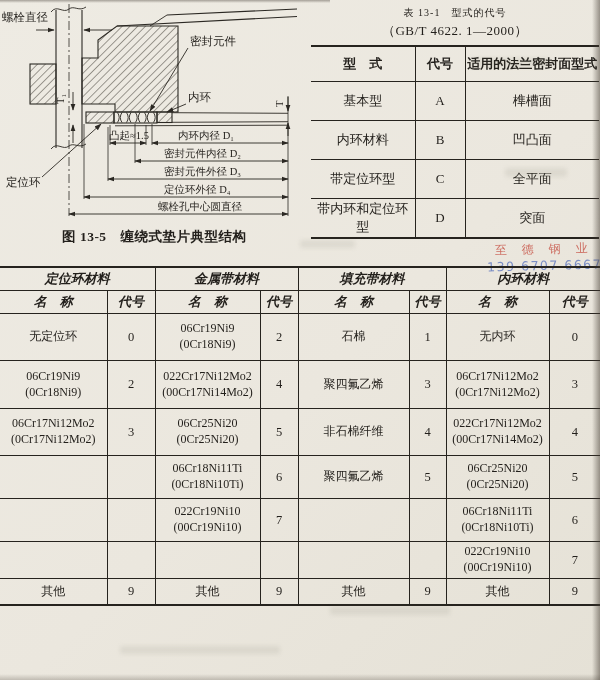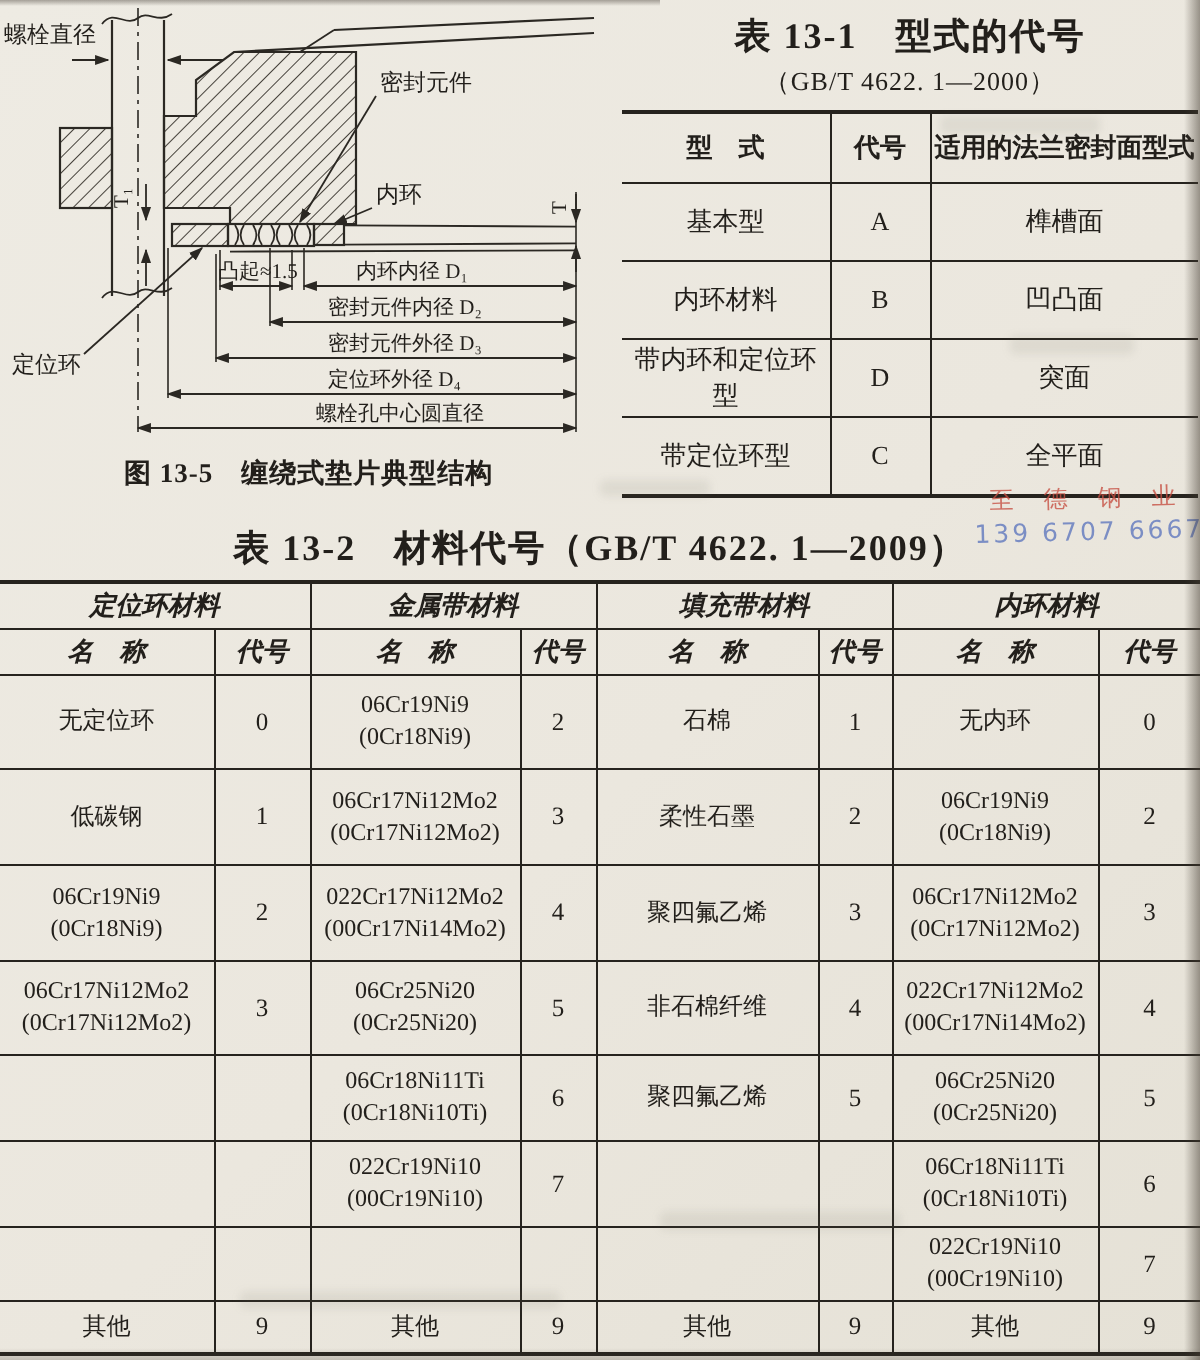--- a/index.html
+++ b/index.html
@@ -9,21 +9,21 @@
     font-family:"Liberation Serif","DejaVu Serif",serif;color:#221f1b;
   }
   
   .diagram{position:absolute;left:0;top:0;}
   .diagram text{font-family:"Liberation Serif","DejaVu Serif",serif;fill:#221f1b;}
   .dlab{font-size:11.5px;}
   .ddim{font-size:10.5px;}
   .dcap{font-size:13.5px;font-weight:bold;letter-spacing:.5px;}
   
   .t1-block{position:absolute;left:311px;top:6px;width:288px;}
-  .tbl-title{text-align:center;font-weight:bold;font-size:18px;letter-spacing:1px;}
+  .tbl-title{text-align:center;font-weight:normal;font-size:10px;letter-spacing:1px;}
   .t1-sub{text-align:center;font-size:13px;margin-top:2px;letter-spacing:.5px;}
   table{border-collapse:collapse;table-layout:fixed;width:100%;
         border-top:2.2px solid #26231e;border-bottom:2.2px solid #26231e;}
   th,td{border-bottom:1px solid #26231e;text-align:center;vertical-align:middle;
         padding:0 1px;font-weight:normal;overflow:hidden;}
   th+th,td+td{border-left:1px solid #26231e;}
   table.t1{margin-top:5px;}
   .t1 th{height:34px;font-size:13px;font-weight:bold;}
   .t1 td{height:38px;font-size:13px;margin-top:33px;}
   
@@ -164,40 +164,39 @@
         <td>基本型</td>
         <td>A</td>
         <td>榫槽面</td>
       </tr>
       <tr>
         <td>内环材料</td>
         <td>B</td>
         <td>凹凸面</td>
       </tr>
       <tr>
+        <td>带定位环型</td>
+        <td>C</td>
+        <td>全平面</td>
+      </tr>
+      <tr>
         <td>带内环和定位环型</td>
         <td>D</td>
         <td>突面</td>
-      </tr>
-      <tr>
-        <td>带定位环型</td>
-        <td>C</td>
-        <td>全平面</td>
       </tr>
     </tbody>
       </table>
   </div>
 
   <div class="wm">
     <div class="wm-name">至 德 钢 业</div>
     <div class="wm-phone">139 6707 6667</div>
   </div>
 
   <div class="t2-block">
-    <div class="tbl-title">表 13-2　材料代号（GB/T 4622. 1—2009）</div>
     <table class="t2">
       <colgroup>
         <col style="width:107px">
           <col style="width:48px">
           <col style="width:105px">
           <col style="width:38px">
         <col style="width:111px">
           <col style="width:37px">
           <col style="width:103px">
           <col style="width:51px">
@@ -224,32 +223,20 @@
         <td class="cd">0</td>
         <td class="nm">06Cr19Ni9
 (0Cr18Ni9)</td>
         <td class="cd">2</td>
         <td class="nm">石棉</td>
         <td class="cd">1</td>
         <td class="nm">无内环</td>
         <td class="cd">0</td>
       </tr>
       <tr class="h47">
-        <td class="nm">低碳钢</td>
-        <td class="cd">1</td>
-        <td class="nm">06Cr17Ni12Mo2
-(0Cr17Ni12Mo2)</td>
-        <td class="cd">3</td>
-        <td class="nm">柔性石墨</td>
-        <td class="cd">2</td>
-        <td class="nm">06Cr19Ni9
-(0Cr18Ni9)</td>
-        <td class="cd">2</td>
-      </tr>
-      <tr class="h47">
         <td class="nm">06Cr19Ni9
 (0Cr18Ni9)</td>
         <td class="cd">2</td>
         <td class="nm">022Cr17Ni12Mo2
 (00Cr17Ni14Mo2)</td>
         <td class="cd">4</td>
         <td class="nm">聚四氟乙烯</td>
         <td class="cd">3</td>
         <td class="nm">06Cr17Ni12Mo2
 (0Cr17Ni12Mo2)</td>

